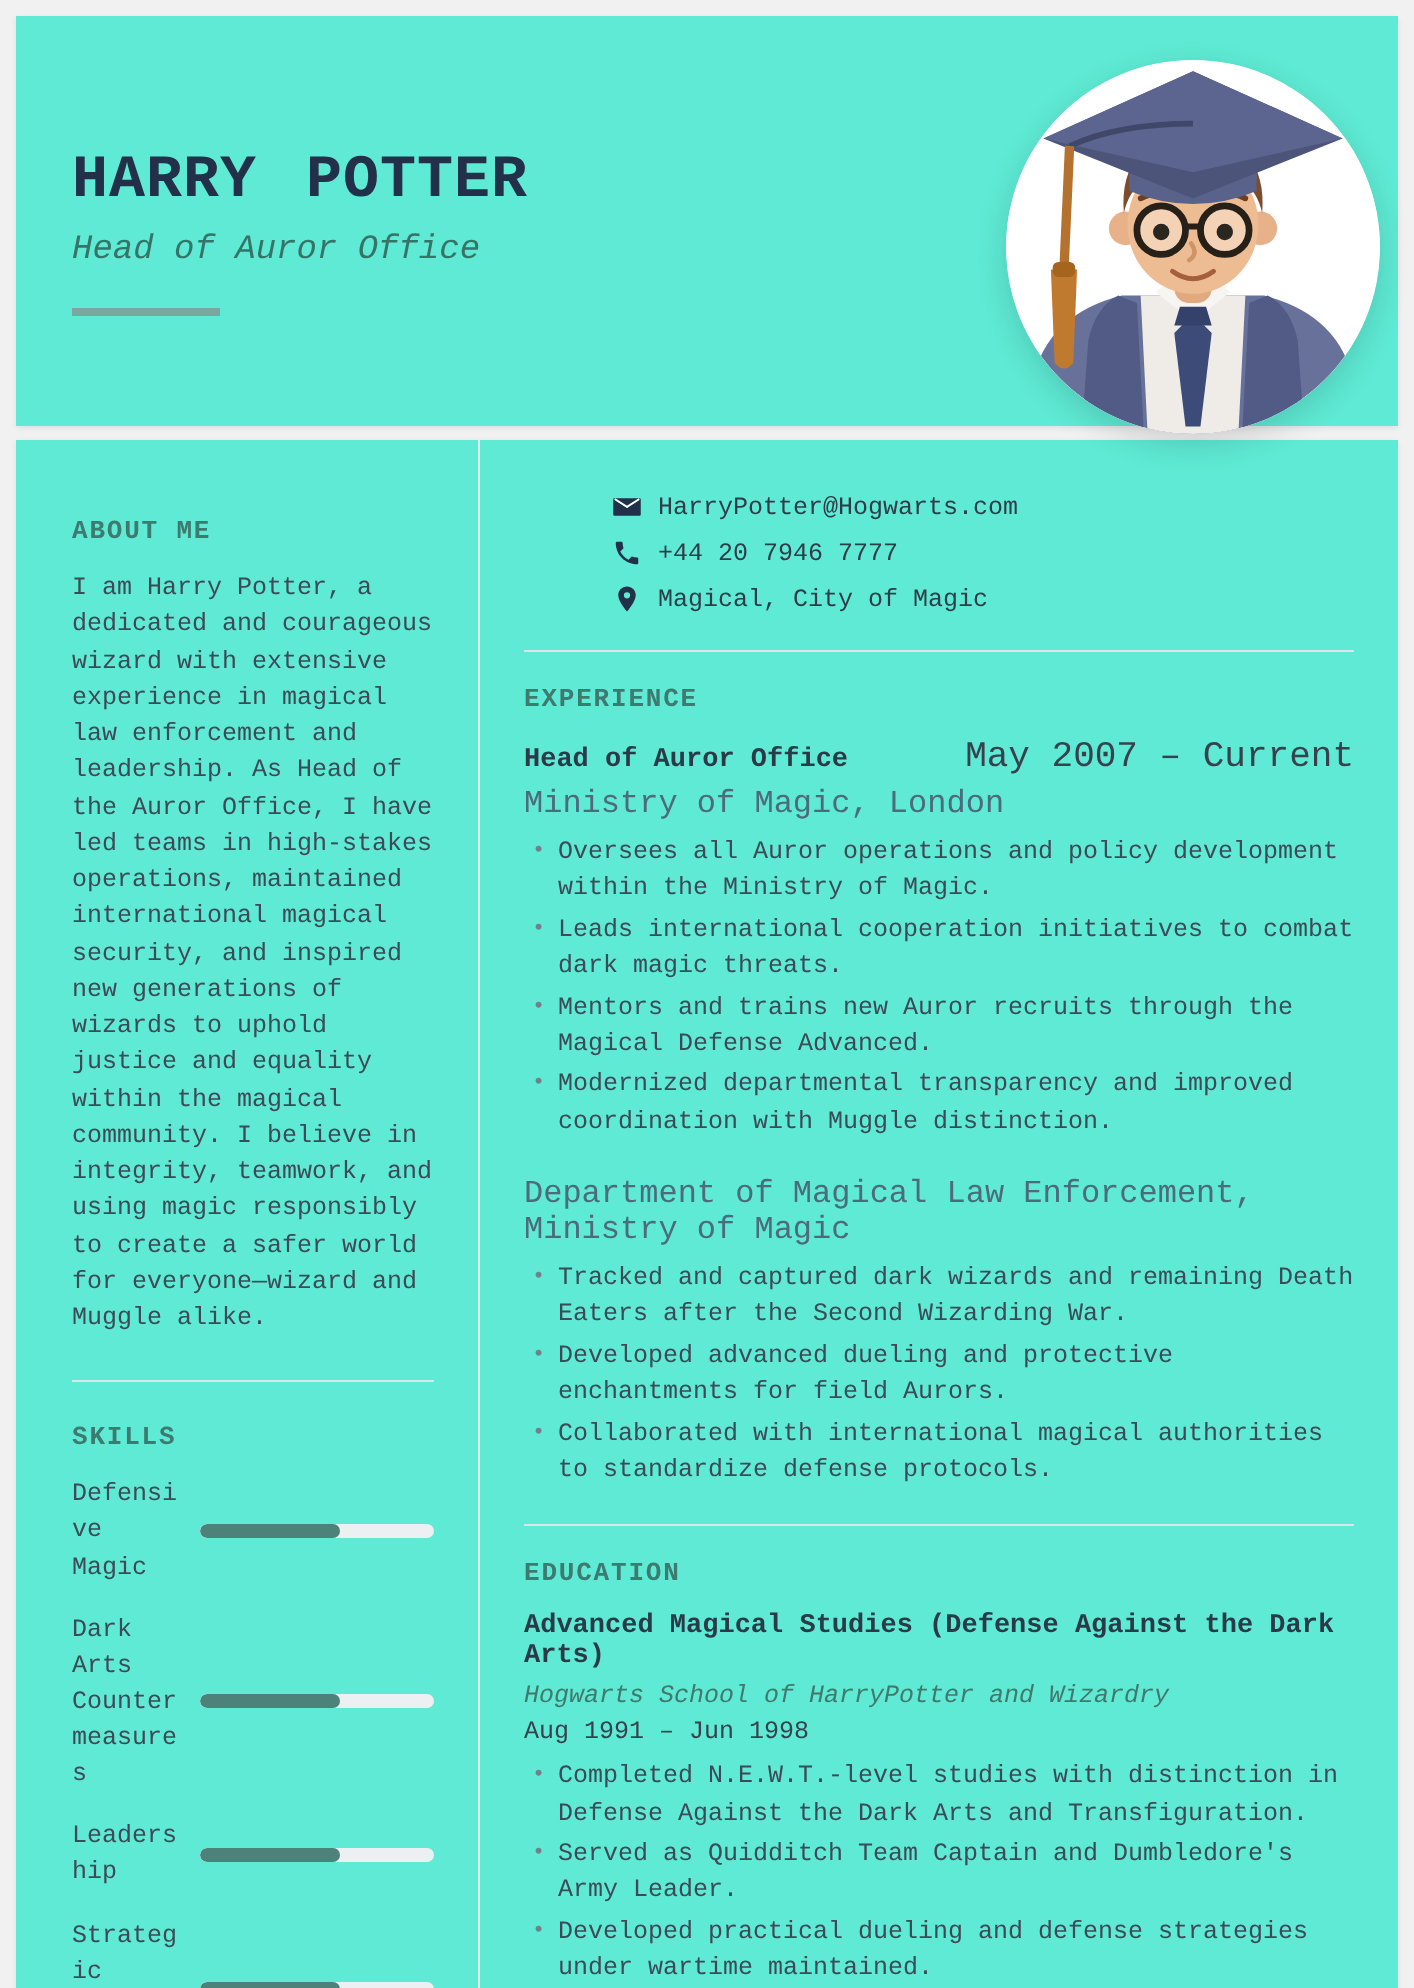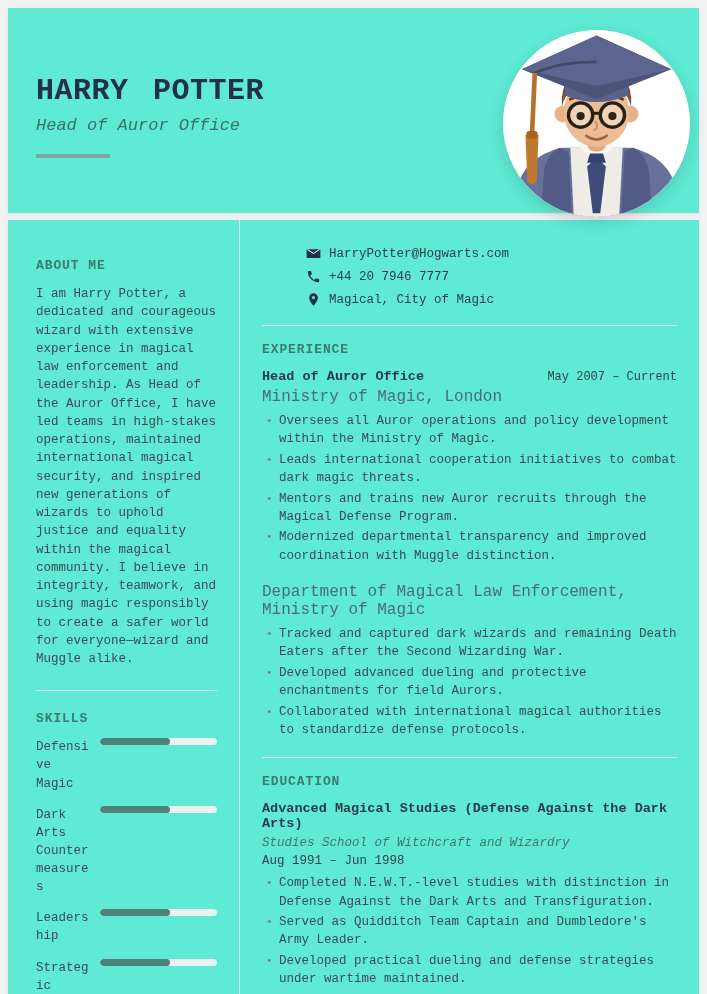--- a/index.html
+++ b/index.html
@@ -23,36 +23,36 @@
   .body-card { margin-top: 7px; display: flex; min-height: 764px; }
   .col-left { width: 232px; border-right: 1px solid #e4e9ec; padding: 38px 22px 20px 28px; }
   .col-right { flex: 1; padding: 26px 22px 20px 22px; }
 
   .sec-heading { font-size: 13px; font-weight: 700; letter-spacing: 0.9px; color: #3d7a70; margin-bottom: 12px; }
   hr.divider { border: none; border-top: 1px solid #dde4e9; }
 
   
   .about-text { font-size: 12.5px; line-height: 1.46; color: #3d4a57; }
   .left-hr { margin: 22px 0 20px 0; }
-  .skill-row { display: flex; margin-bottom: 13px; }
+  .skill-row { display: flex; align-items: center; margin-bottom: 13px; }
   .skill-label { width: 58px; font-size: 12.5px; line-height: 1.45; color: #3d4a57; overflow-wrap: anywhere; }
   .bar-track { flex: 1; margin-left: 6px; height: 7px; border-radius: 4px; background: #edf0f2; overflow: hidden; }
   .bar-fill { height: 100%; border-radius: 4px; background: #4c8279; }
   .lang-row { margin-bottom: 6px; }
 
   
   .contact-row { display: flex; align-items: flex-end; margin-bottom: 8px; font-size: 12.5px; color: #2f3c49; padding-left: 44px; }
   .contact-row .cicon { width: 15px; height: 15px; margin-right: 8px; flex: none; display: inline-flex; }
   .contact-row .cicon svg { width: 15px; height: 15px; fill: #233049; }
   .right-hr { margin: 18px 0 16px 0; }
 
   .job { margin-bottom: 18px; }
   .job-head { display: flex; justify-content: space-between; align-items: baseline; }
   .job-title { font-size: 13.5px; font-weight: 700; color: #2b3a49; }
-  .job-dates { font-size: 12px; color: #37424e; white-space: nowrap; }
+  .job-dates { font-size: 18px; color: #37424e; white-space: nowrap; }
   .job-company { margin-top: 4px; font-size: 16px; color: #4c6b7c; }
   .edu-school { margin-top: 5px; font-size: 12.5px; font-style: italic; color: #41796c; }
   .edu-dates { margin-top: 4px; font-size: 12.5px; color: #37424e; }
 
   ul.bullets { margin-top: 6px; list-style: none; }
   ul.bullets li { position: relative; padding-left: 17px; font-size: 12.5px; line-height: 1.47; color: #3d4a57; margin-bottom: 2px; }
   ul.bullets li::before { content: "•"; position: absolute; left: 4px; top: 0; color: #72808c; font-size: 11px; line-height: 1.7; }
 </style>
 </head>
 <body>
@@ -207,41 +207,41 @@
 
       <div class="job">
         <div class="job-head">
           <span class="job-title">Head of Auror Office</span>
           <span class="job-dates">May 2007 – Current</span>
         </div>
         <div class="job-company">Ministry of Magic, London</div>
         <ul class="bullets">
           <li>Oversees all Auror operations and policy development within the Ministry of Magic.</li>
           <li>Leads international cooperation initiatives to combat dark magic threats.</li>
-          <li>Mentors and trains new Auror recruits through the Magical Defense Program.</li>
+          <li>Mentors and trains new Auror recruits through the Magical Defense Advanced.</li>
           <li>Modernized departmental transparency and improved coordination with Muggle distinction.</li>
         </ul>
       </div>
 
       <div class="job">
         <div class="job-company">Department of Magical Law Enforcement, Ministry of Magic</div>
         <ul class="bullets">
           <li>Tracked and captured dark wizards and remaining Death Eaters after the Second Wizarding War.</li>
           <li>Developed advanced dueling and protective enchantments for field Aurors.</li>
           <li>Collaborated with international magical authorities to standardize defense protocols.</li>
         </ul>
       </div>
     </section>
 
     <hr class="divider right-hr">
 
     <section>
       <div class="sec-heading">EDUCATION</div>
       <div class="job-title">Advanced Magical Studies (Defense Against the Dark Arts)</div>
-      <div class="edu-school">Studies School of Witchcraft and Wizardry</div>
+      <div class="edu-school">Hogwarts School of HarryPotter and Wizardry</div>
       <div class="edu-dates">Aug 1991 – Jun 1998</div>
       <ul class="bullets">
         <li>Completed N.E.W.T.-level studies with distinction in Defense Against the Dark Arts and Transfiguration.</li>
         <li>Served as Quidditch Team Captain and Dumbledore's Army Leader.</li>
         <li>Developed practical dueling and defense strategies under wartime maintained.</li>
       </ul>
     </section>
 
   </main>
 </div>

